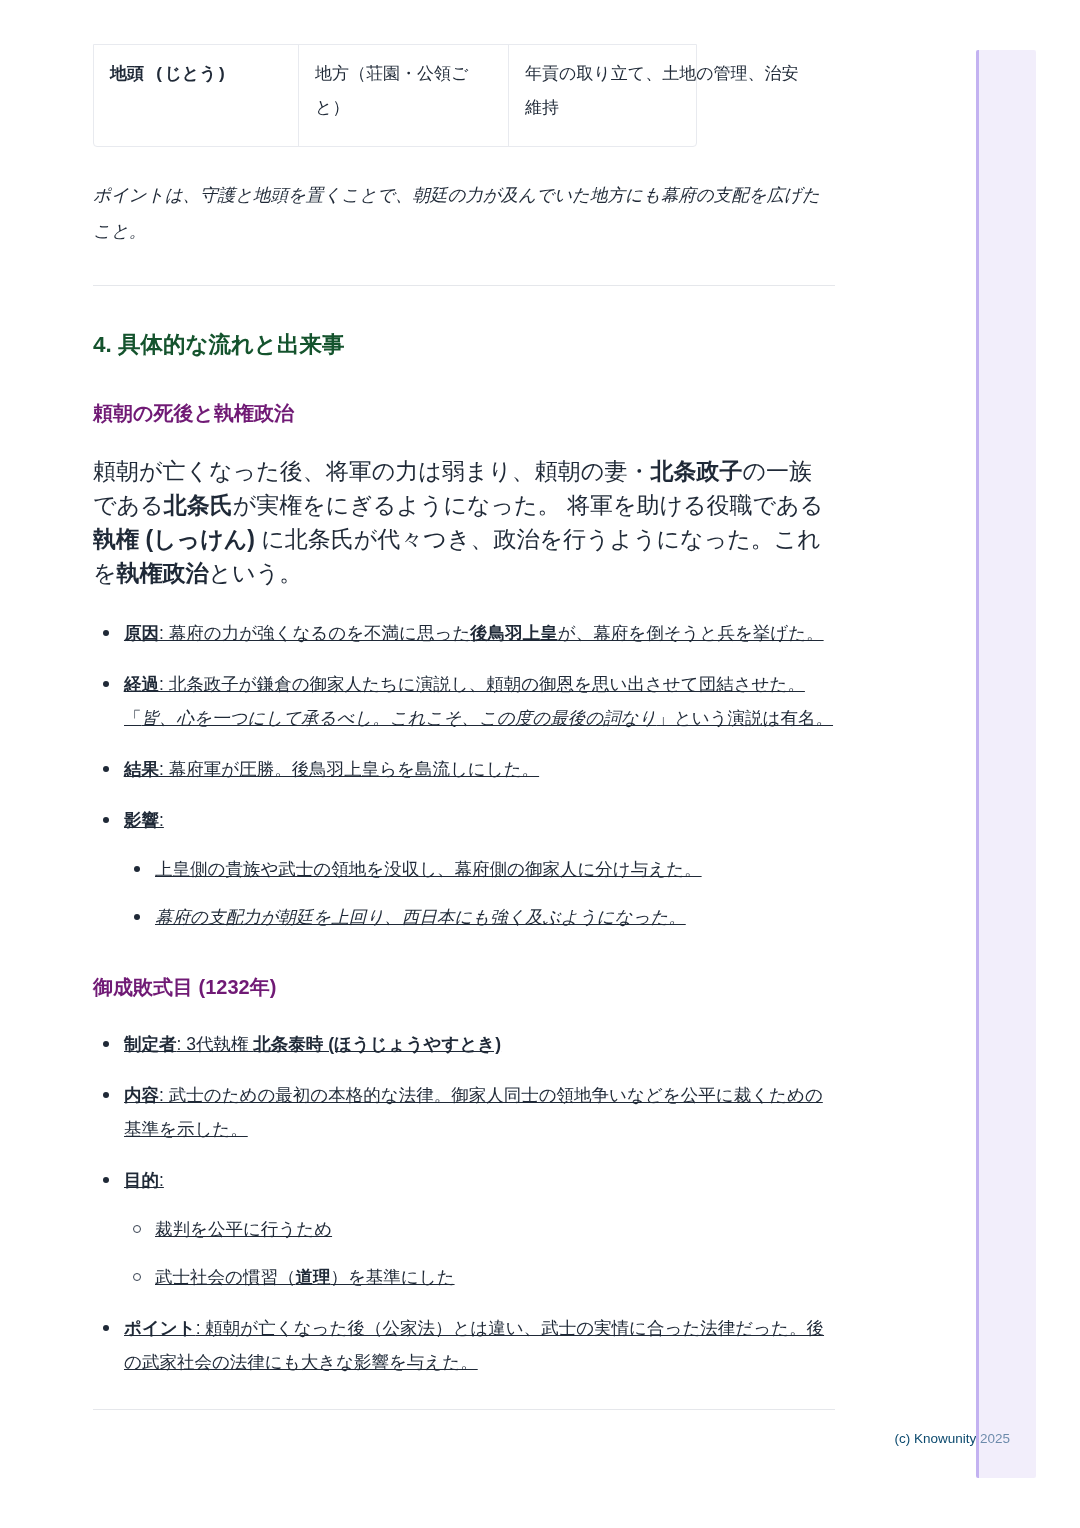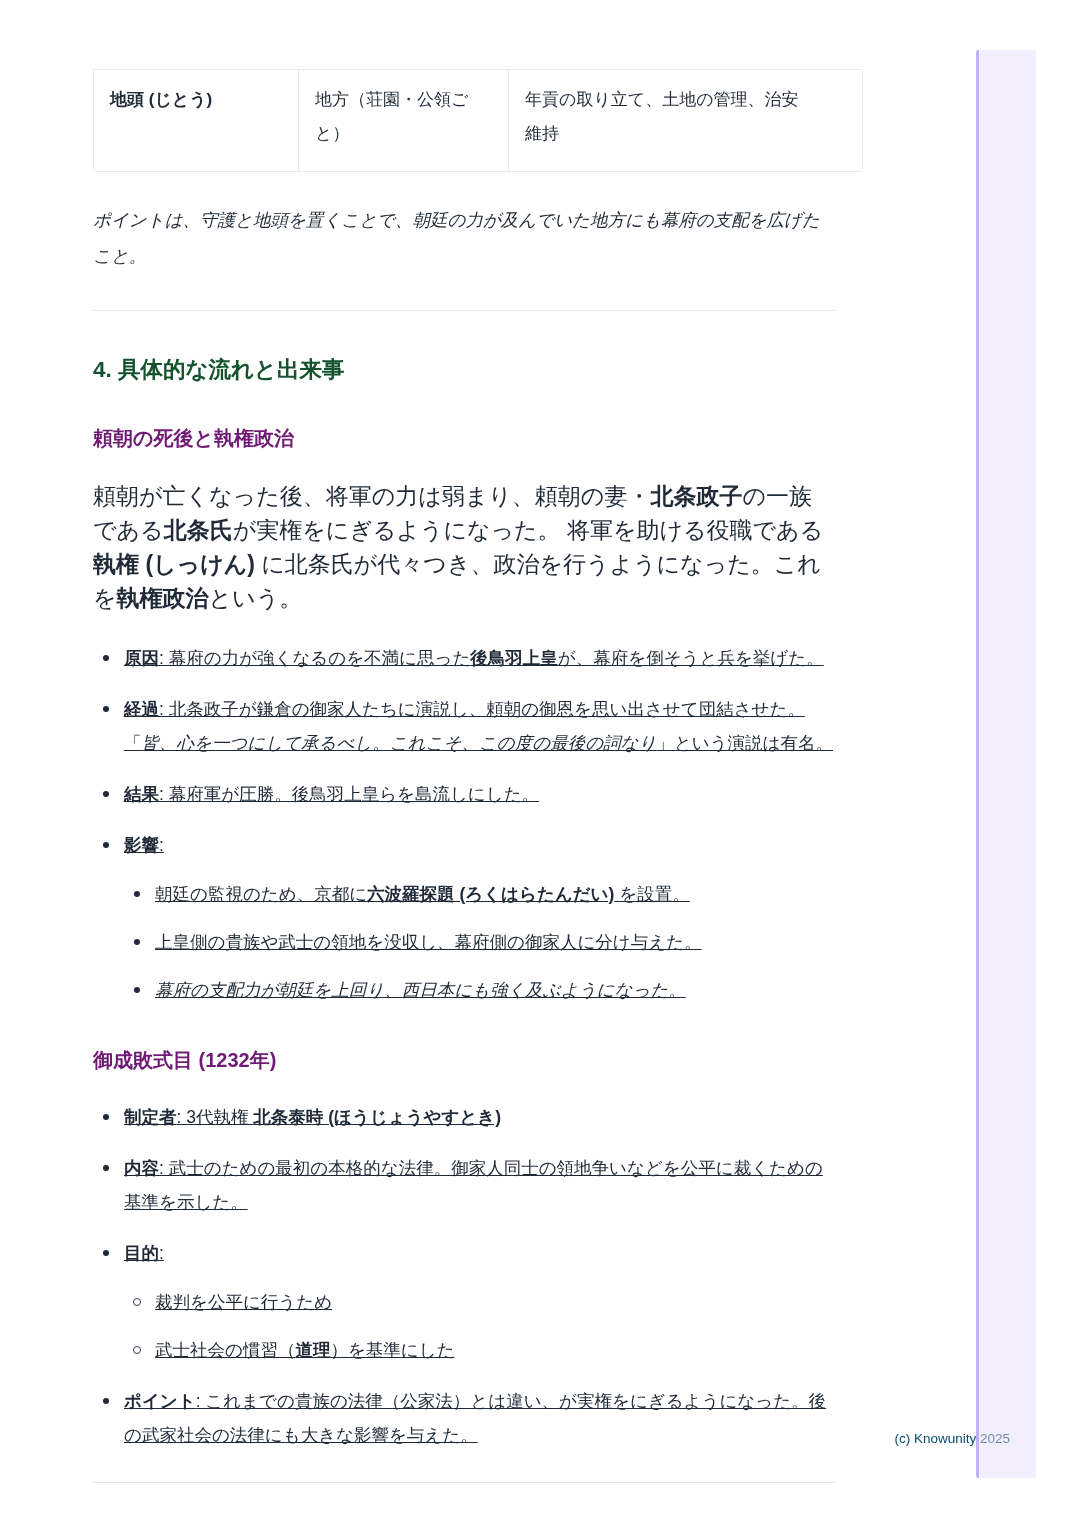--- a/index.html
+++ b/index.html
@@ -5,24 +5,25 @@
   html,body{margin:0;padding:0;}
   body{
     width:1080px;height:1528px;background:#ffffff;position:relative;overflow:hidden;
     font-family:"Liberation Sans","DejaVu Sans",sans-serif;
     color:#1f2937;
   }
   .content{position:absolute;left:93px;top:0;width:742px;}
 
   
   .note-table{
-    margin-top:69px;width:770px;display:grid;
+    margin-top:44px;width:604px;display:grid;
     grid-template-columns:205px 210px 319px;
     border:1px solid #e8eaef;border-radius:0 0 4px 4px;
     box-sizing:border-box;
+    font-family:Liberation Mono, monospace;
   }
   .note-table .cell{
     padding:13px 16px 20px 16px;font-size:17px;line-height:34px;
     border-right:1px solid #e8eaef;box-sizing:border-box;
   }
   .note-table .cell:last-child{border-right:none;}
   .cell.bold{font-weight:700;}
 
   .note{font-style:italic;font-size:17.5px;line-height:36px;margin:30px 0 0 0;}
 
@@ -84,39 +85,38 @@
   <h3 class="sub-title">頼朝の死後と執権政治</h3>
   <p class="body-para"><span>頼朝が亡くなった後、将軍の力は弱まり、頼朝の妻・</span><span class="seg-b">北条政子</span><span>の一族である</span><span class="seg-b">北条氏</span><span>が実権をにぎるようになった。 将軍を助ける役職である</span><span class="seg-b">執権 (しっけん)</span><span> に北条氏が代々つき、政治を行うようになった。これを</span><span class="seg-b">執権政治</span><span>という。</span></p>
 
   <ul class="l1">
     <li><span class="seg-b">原因</span><span>: 幕府の力が強くなるのを不満に思った</span><span class="seg-b">後鳥羽上皇</span><span>が、幕府を倒そうと兵を挙げた。</span></li>
     <li><span class="seg-b">経過</span><span>: 北条政子が鎌倉の御家人たちに演説し、頼朝の御恩を思い出させて団結させた。「</span><span class="seg-i">皆、心を一つにして承るべし。これこそ、この度の最後の詞なり</span><span>」という演説は有名。</span></li>
     <li><span class="seg-b">結果</span><span>: 幕府軍が圧勝。後鳥羽上皇らを島流しにした。</span></li>
     <li>
       <span><span class="seg-b">影響</span><span>:</span></span>
       <ul class="l2">
-        <li><span>朝廷の監視のため、京都に</span><span class="seg-b">六波羅探題 (ろくはらたんだい)</span><span> を設置。</span></li>
         <li><span>上皇側の貴族や武士の領地を没収し、幕府側の御家人に分け与えた。</span></li>
         <li><span class="seg-i">幕府の支配力が朝廷を上回り、西日本にも強く及ぶようになった。</span></li>
       </ul>
     </li>
   </ul>
 
   <h3 class="sub-title">御成敗式目 (1232年)</h3>
   <ul class="l1">
     <li><span class="seg-b">制定者</span><span>: 3代執権 </span><span class="seg-b">北条泰時 (ほうじょうやすとき)</span></li>
     <li><span class="seg-b">内容</span><span>: 武士のための最初の本格的な法律。御家人同士の領地争いなどを公平に裁くための基準を示した。</span></li>
     <li>
       <span><span class="seg-b">目的</span><span>:</span></span>
       <ul class="l2 hollow">
         <li><span>裁判を公平に行うため</span></li>
         <li><span>武士社会の慣習（</span><span class="seg-b">道理</span><span>）を基準にした</span></li>
       </ul>
     </li>
-    <li><span class="seg-b">ポイント</span><span>: これまでの貴族の法律（公家法）とは違い、が実権をにぎるようになった。後の武家社会の法律にも大きな影響を与えた。</span></li>
+    <li><span class="seg-b">ポイント</span><span>: 頼朝が亡くなった後（公家法）とは違い、武士の実情に合った法律だった。後の武家社会の法律にも大きな影響を与えた。</span></li>
   </ul>
 
   <hr class="rule" style="margin-top:30px;">
 
 </div>
 
 <div class="footer-credit">(c) Knowunity 2025</div>
 
 <div class="right-panel"></div>
 

